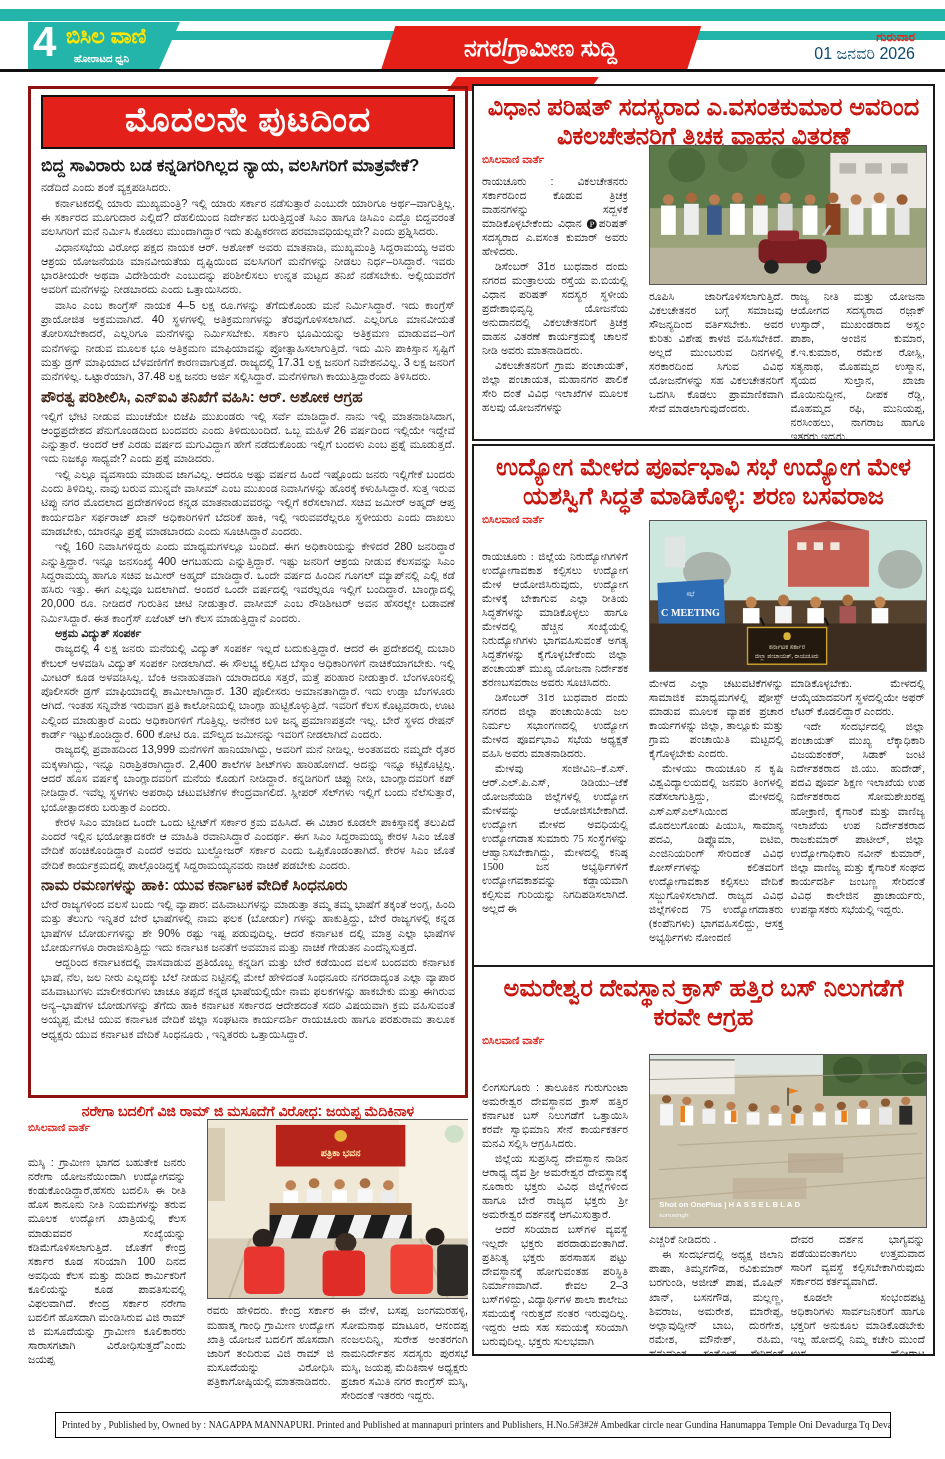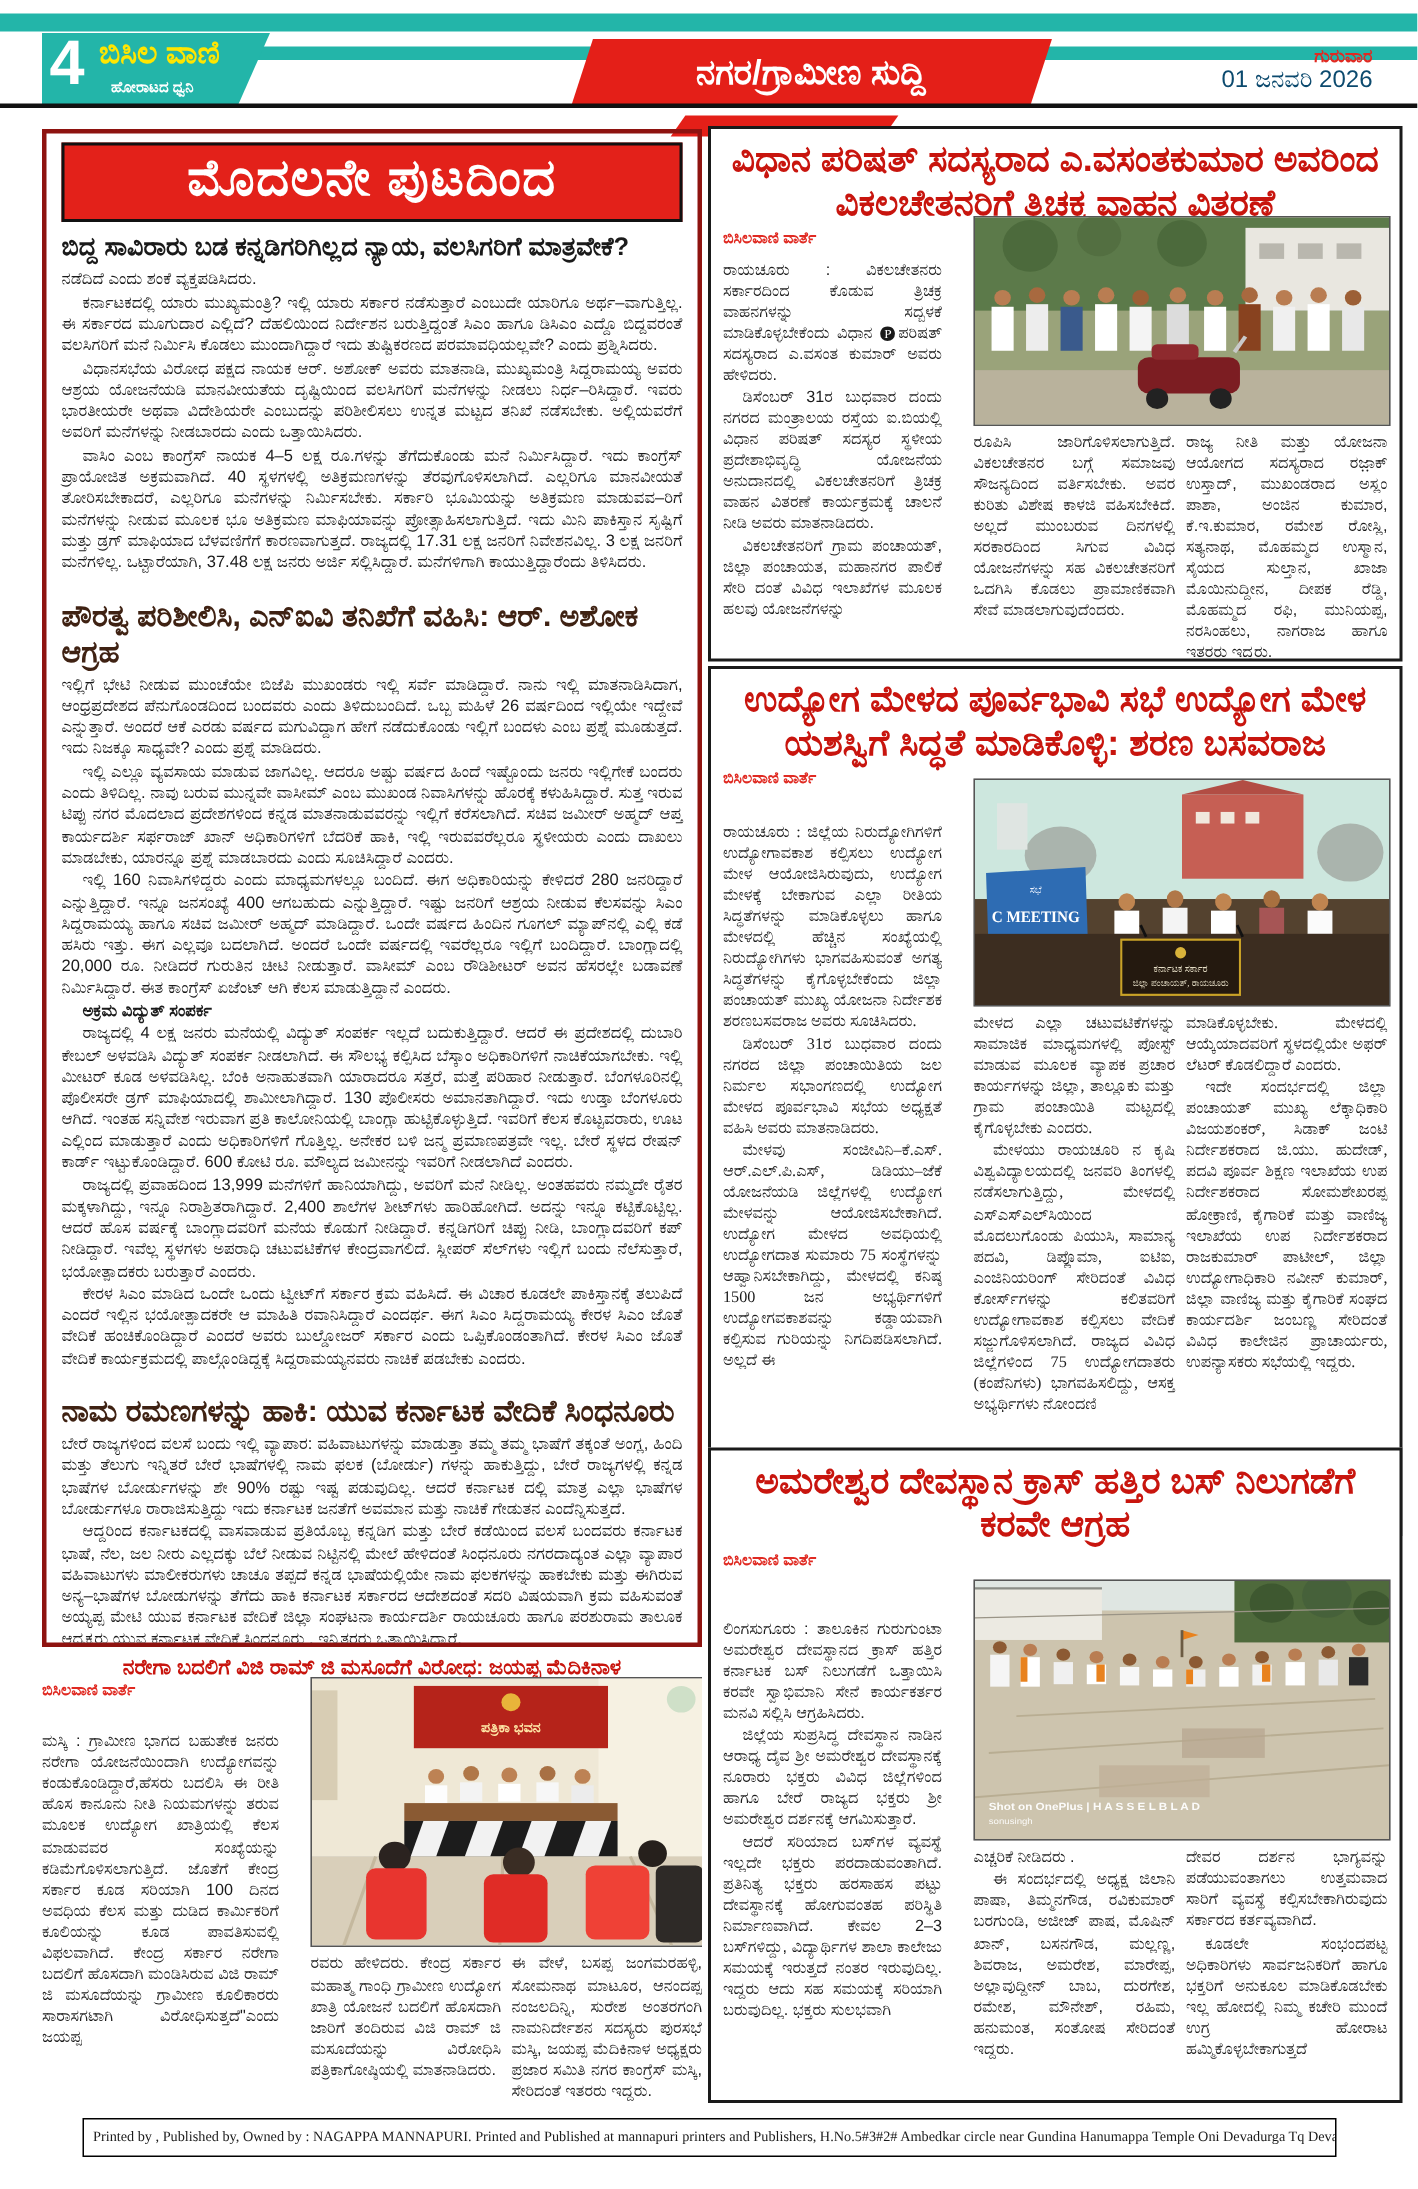--- a/index.html
+++ b/index.html
@@ -23,26 +23,26 @@
   .date{color:#0c4a6e;font-weight:normal;font-size:16px;}
   .header-rule{left:0;top:69px;width:945px;height:3px;background:#111;}
   
   .lead-box{left:28px;top:86px;width:440px;height:1012px;border:3px solid #8e1310;padding:6px 10px;overflow:hidden;}
   .kicker{background:#e3211a;border:2px solid #111;color:#fff;text-align:center;
           font-size:34px;font-weight:bold;padding:3px 0 7px;letter-spacing:1px;}
   .lead-sub{font-size:17px;font-weight:bold;margin:7px 0 4px;line-height:1.2;}
   .lead-body{font-size:11px;line-height:1.3;}
   .lead-body p{margin:0 0 1px;text-align:justify;text-indent:14px;}
   .lead-body p.noind{text-indent:0;}
-  .subhead{font-size:20px;font-weight:bold;color:#3f2213;margin:16px 0 3px;line-height:1.2;}
+  .subhead{font-size:15px;font-weight:bold;color:#3f2213;margin:4px 0 3px;line-height:1.2;}
   .inline-head{font-weight:bold;text-indent:14px;margin:0;}
   .art{border:2px solid #1a1a1a;padding:5px 8px;overflow:hidden;background:#fff;}
   .boxA{left:472px;top:84px;width:463px;height:357px;}
   .boxB{left:472px;top:444px;width:463px;height:580px;}
-  .boxC{left:472px;top:965px;width:463px;height:437px;}
+  .boxC{left:472px;top:965px;width:463px;height:391px;}
   .nrega{left:28px;top:1102px;width:440px;height:303px;overflow:hidden;}
   .headline{color:#c8150e;font-weight:bold;text-align:center;line-height:1.22;font-size:24px;margin:1px 0 2px;}
   .headline.small{font-size:14px;line-height:1.15;}
   .byline{color:#e02a22;font-weight:bold;font-size:10.5px;margin:1px 0 3px;}
   .flex-row{display:flex;gap:21px;align-items:center;}
   .colA{width:146px;flex:none;overflow:hidden;}
   .nrega .colA{width:158px;}
   .stack{flex:1;display:flex;flex-direction:column;gap:4px;min-width:0;}
   .photo{width:100%;border:1px solid #555;line-height:0;background:#ccc;}
   .photo svg{width:100%;height:100%;}

